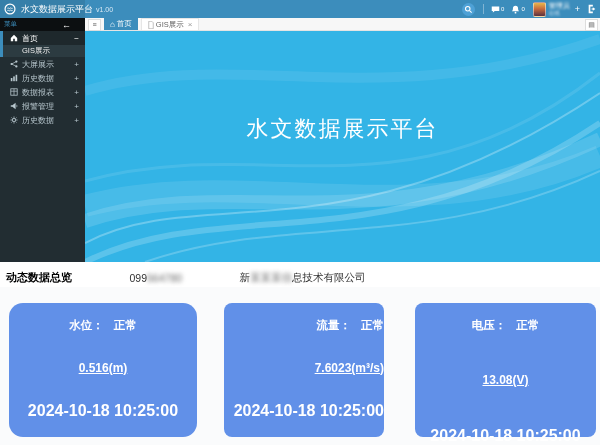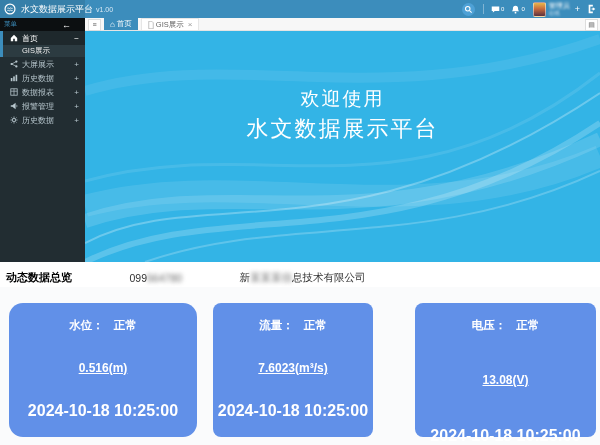--- a/index.html
+++ b/index.html
@@ -68,21 +68,21 @@
   
   .cards{position:absolute;left:0;top:287px;width:600px;height:158px;background:#fafbfc;}
   .card{position:absolute;top:16px;height:134px;background:#6190e8;border-radius:8px;color:#fff;
     display:flex;flex-direction:column;justify-content:space-between;text-align:center;
     padding:15px 0 17px 0;box-sizing:border-box;font-weight:bold;}
   .card .t{font-size:11.5px;}
   .card .t .st{margin-left:10px;}
   .card .v{font-size:12px;text-decoration:underline;}
   .card .d{font-size:16px;}
   .c1{left:9px;width:188px;border-radius:14px;}
-  .c2{left:213px;width:160px;}
+  .c2{left:224px;width:160px;align-items:flex-end;}
   .c3{left:415px;width:181px;gap:40px;}
 </style>
 </head>
 <body>
 
 <div class="screen">
 
   <div class="navbar">
     <div class="logo-bg"></div>
     <svg class="logo-icn" viewBox="0 0 16 16">
@@ -210,21 +210,20 @@
   <div class="content">
     <svg class="waves" width="515" height="231" viewBox="0 0 515 231">
       <path d="M0 60 C150 15, 300 85, 515 8" fill="none" stroke="#fff" stroke-opacity=".08" stroke-width="10"></path>
       <path d="M0 150 C180 100, 320 195, 515 42" fill="none" stroke="#fff" stroke-opacity=".10" stroke-width="3"></path>
       <path d="M0 190 C150 140, 280 218, 515 108" fill="none" stroke="#fff" stroke-opacity=".14" stroke-width="14"></path>
       <path d="M0 212 C120 150, 260 232, 515 62" fill="none" stroke="#fff" stroke-opacity=".28" stroke-width="2"></path>
       <path d="M0 231 C140 162, 300 236, 515 92" fill="none" stroke="#fff" stroke-opacity=".20" stroke-width="6"></path>
       <path d="M60 231 C200 182, 340 222, 515 140" fill="none" stroke="#fff" stroke-opacity=".22" stroke-width="2"></path>
       <path d="M0 175 C160 132, 330 205, 515 125" fill="none" stroke="#fff" stroke-opacity=".10" stroke-width="22"></path>
     </svg>
-    <div class="wel1">欢迎使用</div>
     <div class="wel2">水文数据展示平台</div>
   </div>
 
   <div class="overview">
     <span class="ov-title">动态数据总览</span>
     <span class="ov-lab">编号：</span>
     <span>099</span>
     <span class="masked">564780</span>
     <span class="ov-lab">名称：</span>
     <span>新</span>

